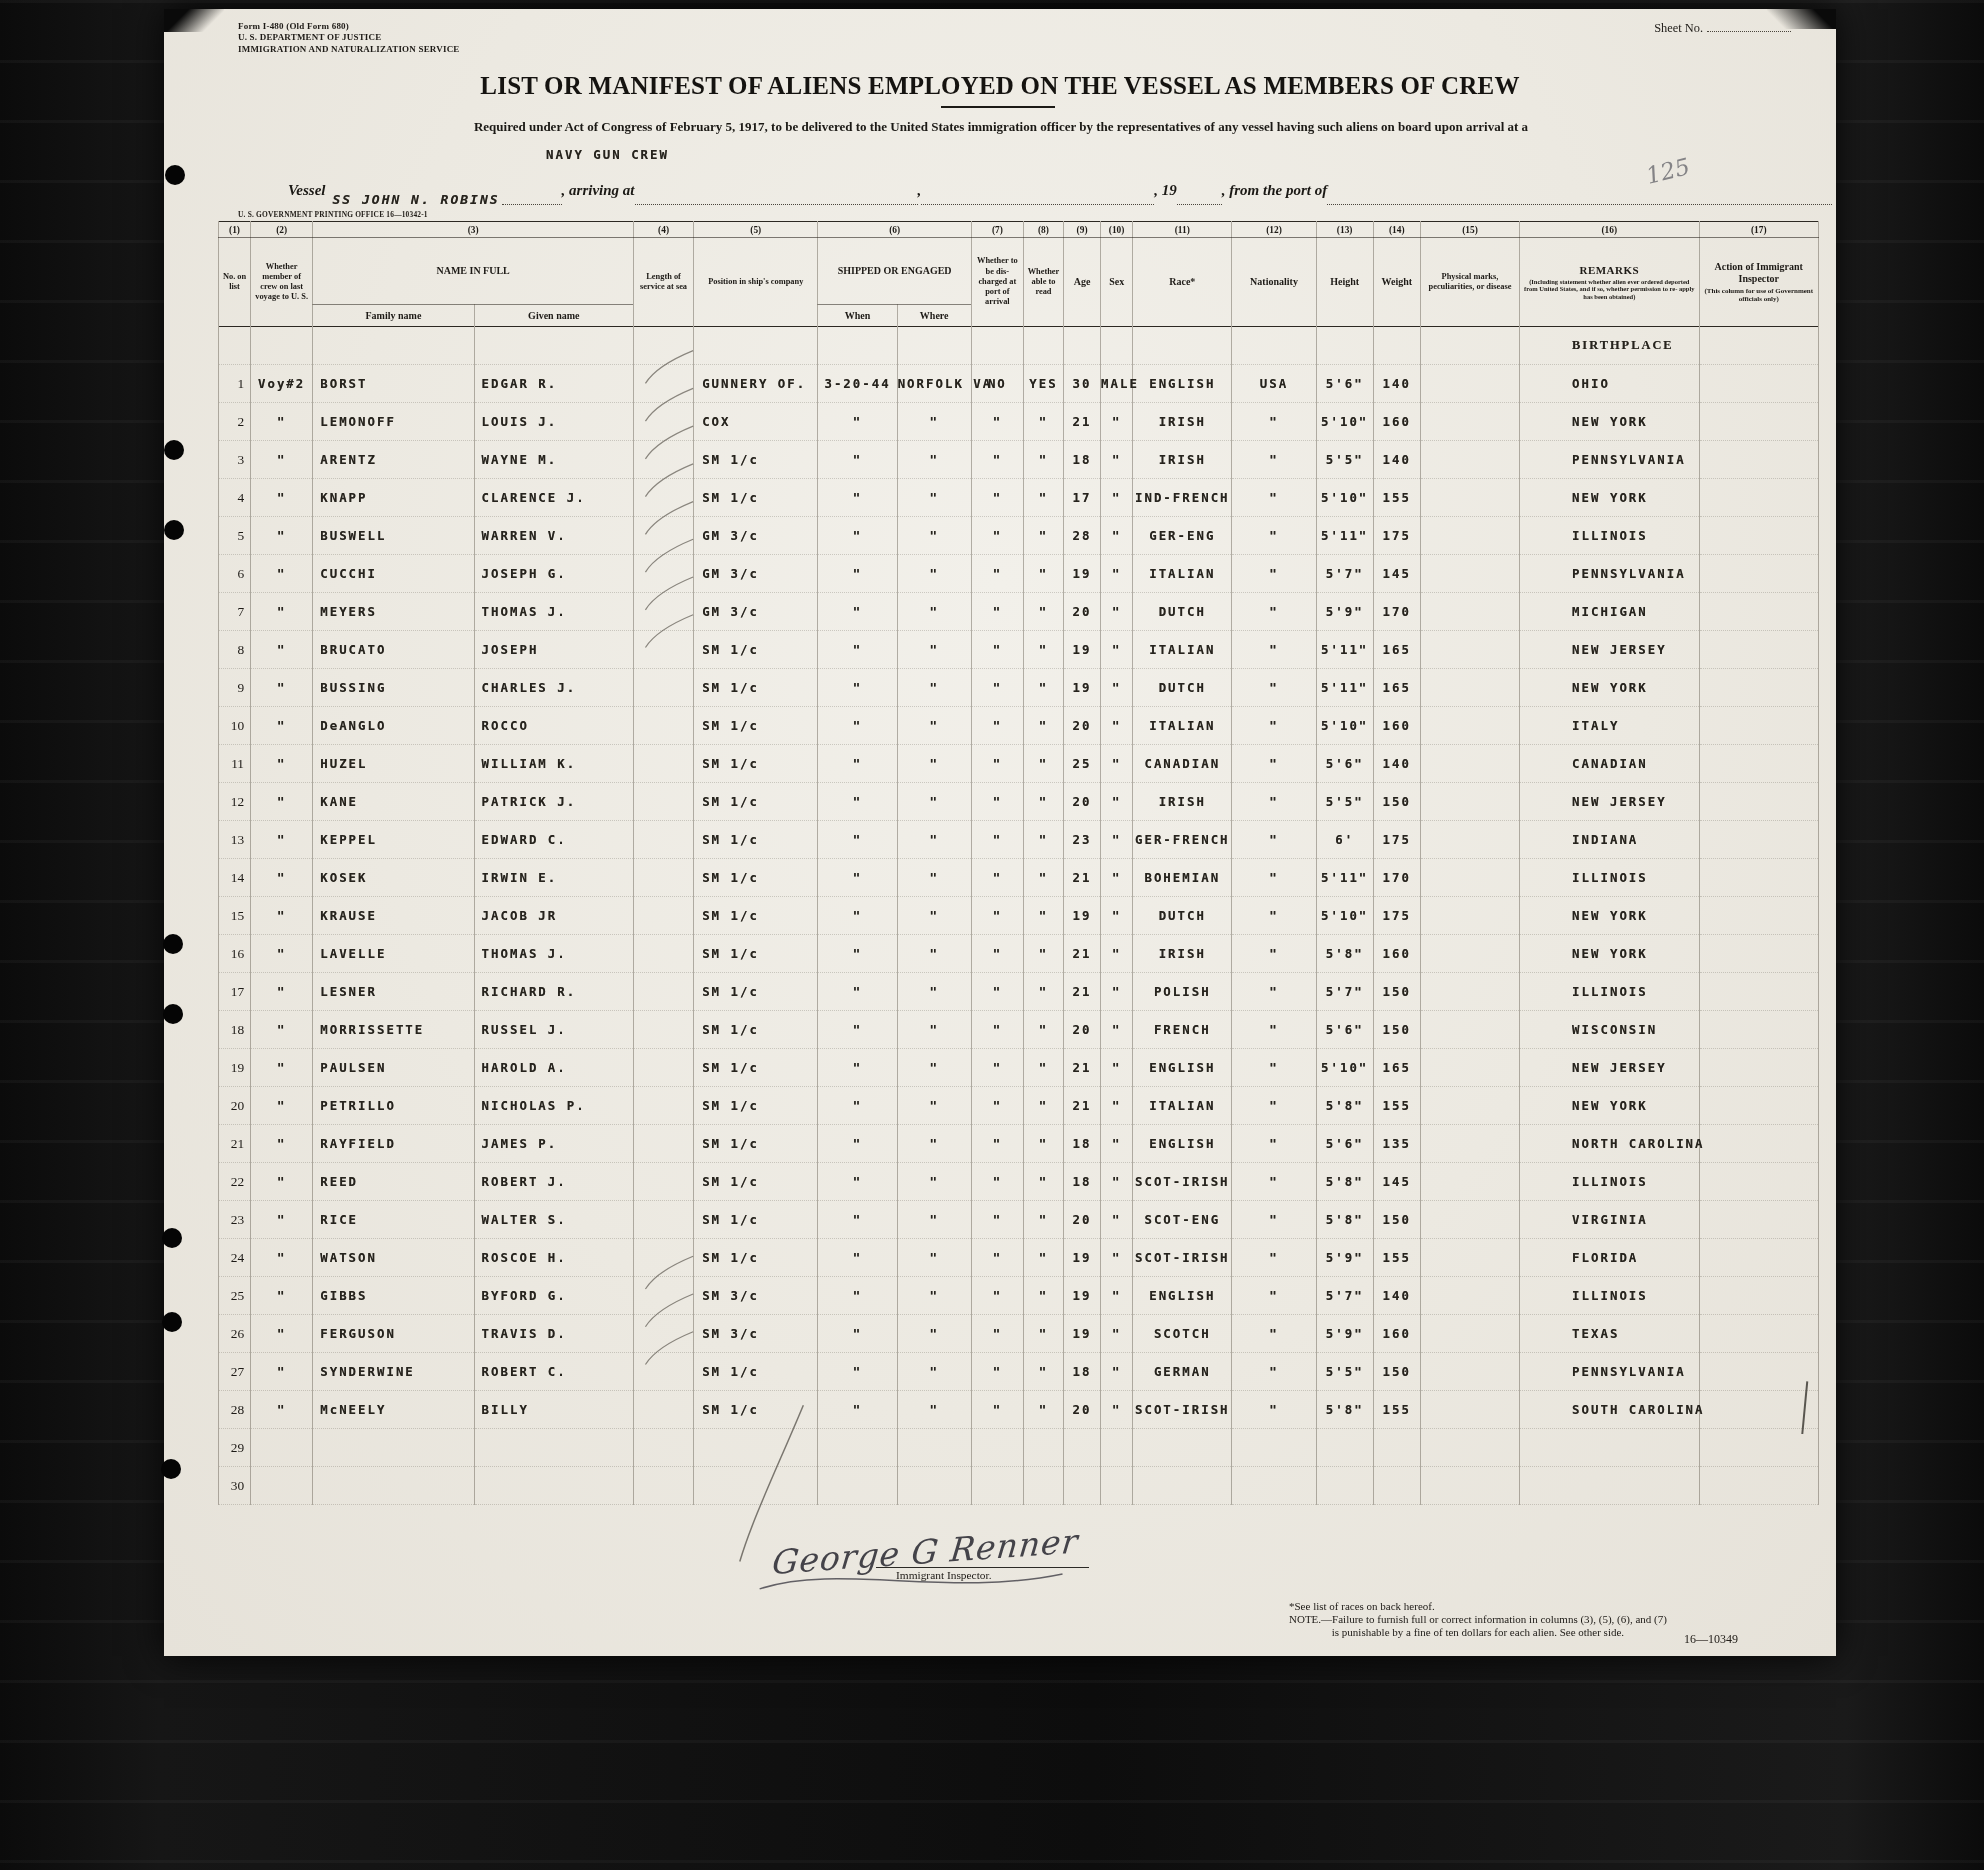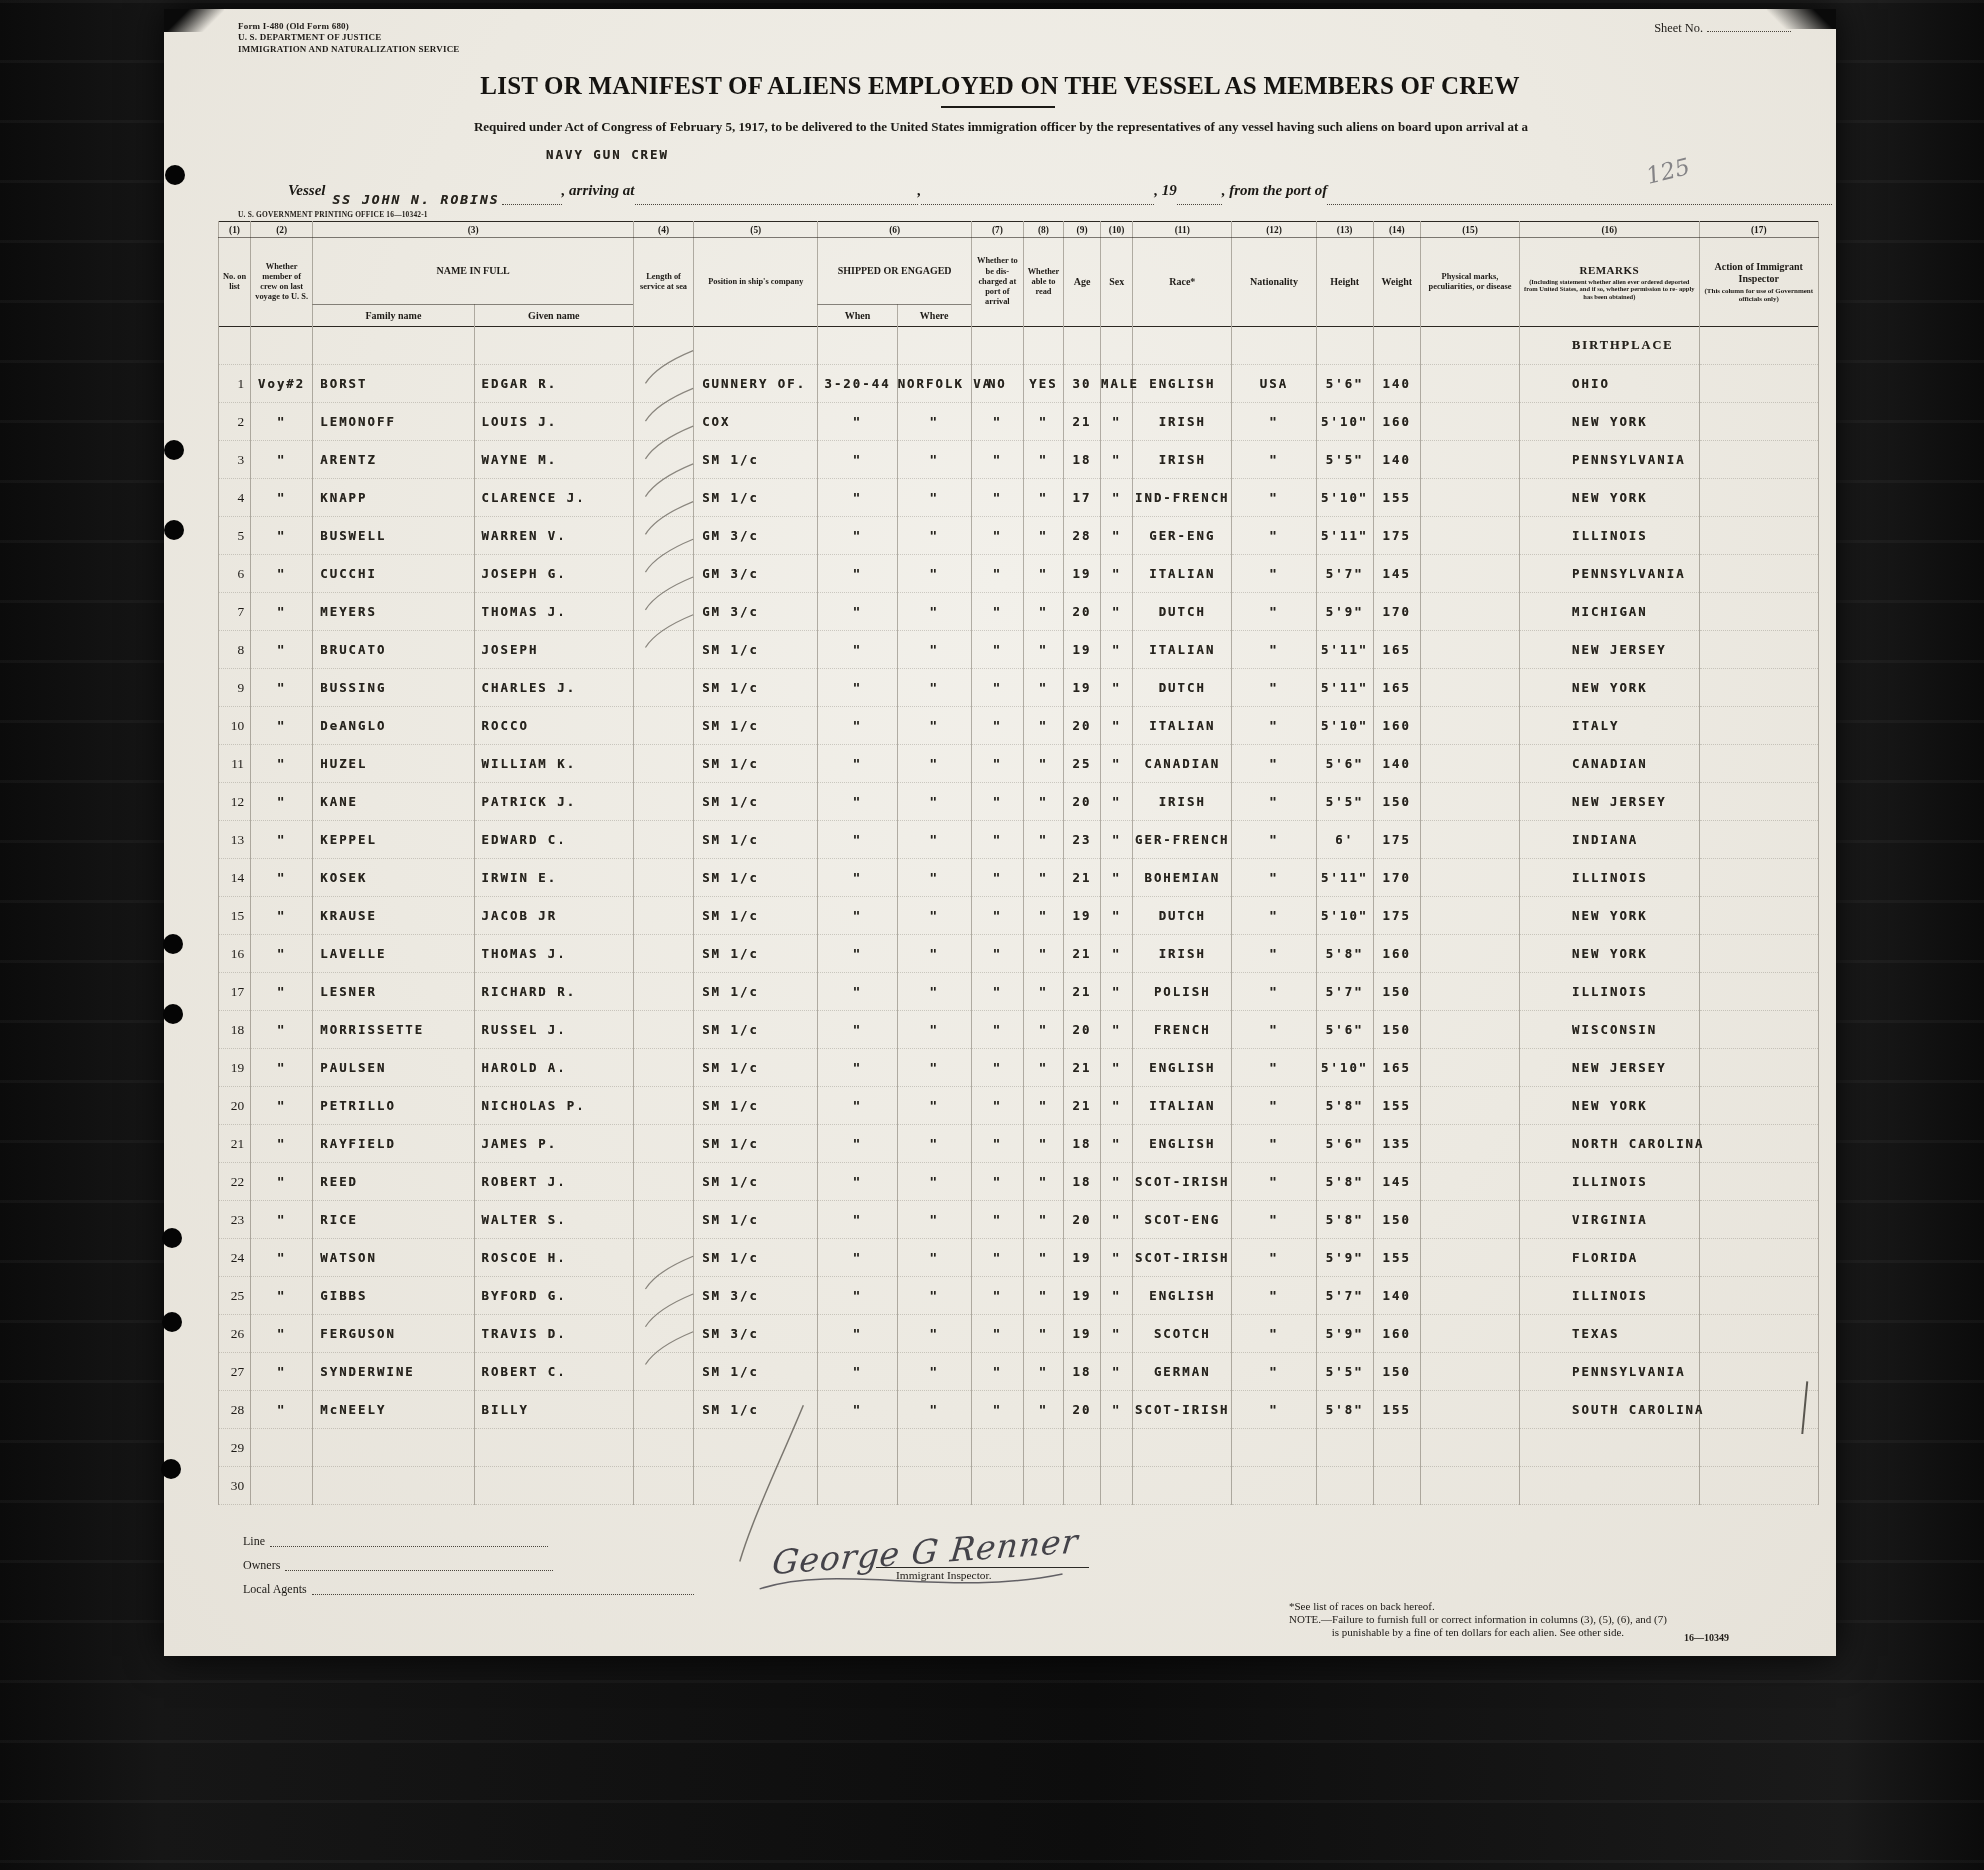--- a/index.html
+++ b/index.html
@@ -90,21 +90,21 @@
 
   .sig-block { position:absolute; left:608px; top:1522px; width:338px; }
   .signature { font-family:"DejaVu Serif", serif; font-style:italic; font-size:33px;
                color:#2e2d35; transform:rotate(-4deg) skewX(-10deg); letter-spacing:1px;
                opacity:0.88; white-space:nowrap; }
   .sig-rule { width:213px; margin-left:104px; border-top:1px solid #2c2a26; margin-top:-3px; }
   .sig-label { margin-left:124px; font-size:11.4px; color:#1d1a16; margin-top:1px; }
 
   .footer-note { position:absolute; left:1125px; top:1591px; font-size:11px; color:#1d1a16; line-height:1.18; }
   .footer-note .note-cont { text-align:center; }
-  .print-code { position:absolute; left:1520px; top:1623px; font-size:10px; font-weight:bold; color:#24201b; }
+  .print-code { position:absolute; left:1520px; top:1623px; font-size:12px; font-weight:normal; color:#24201b; }
 
   
   .hole { position:absolute; width:20px; height:20px; border-radius:50%; background:#050505; }
   .h1{left:165px;top:165px;} .h2{left:164px;top:440px;} .h3{left:164px;top:520px;}
   .h4{left:163px;top:934px;} .h5{left:163px;top:1004px;} .h6{left:162px;top:1228px;}
   .h7{left:162px;top:1312px;} .h8{left:161px;top:1459px;}
   .marks-overlay { position:absolute; inset:0; pointer-events:none; }
   .corner-shade-tl { position:absolute; left:164px; top:9px; width:60px; height:23px;
                      background:linear-gradient(135deg, #0a0a0a 30%, transparent 75%); }
   .corner-shade-tr { position:absolute; left:1767px; top:9px; width:69px; height:20px;
@@ -906,34 +906,20 @@
     <td class="typed c-ctr"></td>
     <td class="typed c-ctr"></td>
     <td class="typed c-ctr"></td>
     <td class="typed c-ctr"></td>
     <td class="typed c-rem"></td>
     <td class="typed c-ctr"></td>
   </tr>
 </tbody>
   </table>
 
-  <div class="footer-left">
-    <div class="agent-line">
-      <span>Line</span>
-      <span class="dotline dl-line"></span>
-    </div>
-    <div class="agent-line">
-      <span>Owners</span>
-      <span class="dotline dl-owners"></span>
-    </div>
-    <div class="agent-line">
-      <span>Local Agents</span>
-      <span class="dotline dl-agents"></span>
-    </div>
-  </div>
 
   <div class="sig-block">
     <div class="signature">George G Renner</div>
     <div class="sig-rule"></div>
     <div class="sig-label">Immigrant Inspector.</div>
   </div>
 
   <div class="footer-note">
     <div>*See list of races on back hereof.</div>
     <div>NOTE.—Failure to furnish full or correct information in columns (3), (5), (6), and (7)</div>

